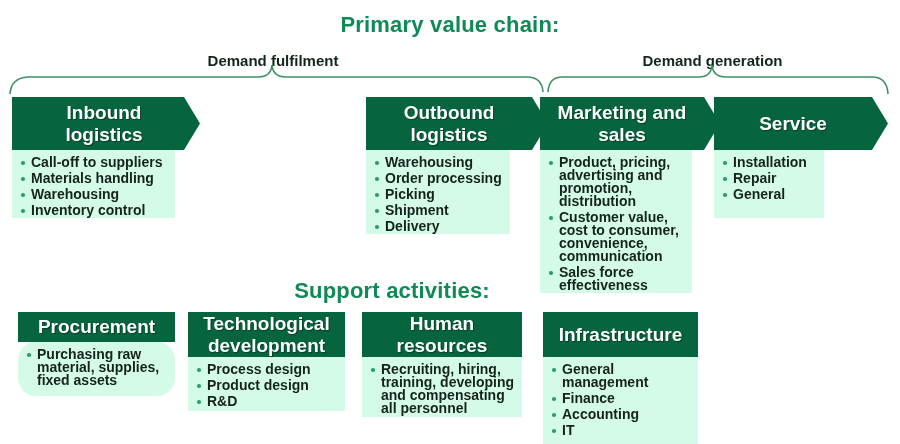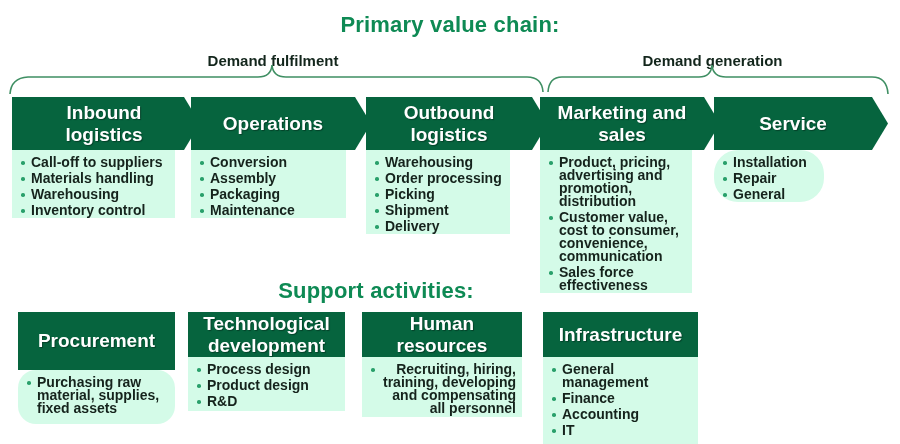--- a/index.html
+++ b/index.html
@@ -15,21 +15,21 @@
   
   .section-title{
     position:absolute;
     font-weight:bold;
     color:#0e8a54;
     font-size:22px;
     letter-spacing:.2px;
     white-space:nowrap;
   }
   #primary-title{left:0;top:12px;width:900px;text-align:center;}
-  #support-title{left:0;top:278px;width:720px;text-align:center;padding-left:16px;}
+  #support-title{left:16px;top:278px;width:720px;text-align:center;padding-left:16px;}
 
   
   .brace-label{
     position:absolute;
     font-weight:bold;
     font-size:15px;
     color:#13261c;
     white-space:nowrap;
     text-align:center;
   }
@@ -127,34 +127,20 @@
     <div class="body" style="width:163px;height:68px;">
       <ul class="bl">
         <li>Call-off to suppliers</li>
         <li>Materials handling</li>
         <li>Warehousing</li>
         <li>Inventory control</li>
       </ul>
     </div>
   </div>
 
-  <div class="col" style="left:191px;top:97px;width:180px;">
-    <div class="chev arrow">
-      <div class="chev-shape"></div>
-      <div class="chev-text">Operations</div>
-    </div>
-    <div class="body" style="width:155px;height:68px;">
-      <ul class="bl">
-        <li>Conversion</li>
-        <li>Assembly</li>
-        <li>Packaging</li>
-        <li>Maintenance</li>
-      </ul>
-    </div>
-  </div>
 
   <div class="col" style="left:366px;top:97px;width:182px;">
     <div class="chev arrow">
       <div class="chev-shape"></div>
       <div class="chev-text">Outbound logistics</div>
     </div>
     <div class="body" style="width:144px;height:84px;">
       <ul class="bl">
         <li>Warehousing</li>
         <li>Order processing</li>
@@ -177,33 +163,33 @@
         <li>Sales force effectiveness</li>
       </ul>
     </div>
   </div>
 
   <div class="col" style="left:714px;top:97px;width:174px;">
     <div class="chev arrow">
       <div class="chev-shape"></div>
       <div class="chev-text">Service</div>
     </div>
-    <div class="body" style="width:110px;height:52px;border-radius:24px;">
+    <div class="body" style="width:110px;height:68px;">
       <ul class="bl">
         <li>Installation</li>
         <li>Repair</li>
         <li>General</li>
       </ul>
     </div>
   </div>
 
   <div class="section-title" id="support-title">Support activities:</div>
 
   <div class="sbox" style="left:18px;top:312px;width:157px;">
-    <div class="shead" style="height:58px;">
+    <div class="shead" style="height:30px;">
       <span>Procurement</span>
     </div>
     <div class="body" style="width:157px;height:54px;border-radius:18px;">
       <ul class="bl">
         <li>Purchasing raw material, supplies, fixed assets</li>
       </ul>
     </div>
   </div>
 
   <div class="sbox" style="left:188px;top:312px;width:157px;">
@@ -216,21 +202,21 @@
         <li>Product design</li>
         <li>R&amp;D</li>
       </ul>
     </div>
   </div>
 
   <div class="sbox" style="left:362px;top:312px;width:160px;">
     <div class="shead" style="height:45px;">
       <span>Human resources</span>
     </div>
-    <div class="body" style="width:160px;height:60px;text-align:right;">
+    <div class="body" style="width:160px;height:60px;">
       <ul class="bl">
         <li>Recruiting, hiring, training, developing and compensating all personnel</li>
       </ul>
     </div>
   </div>
 
   <div class="sbox" style="left:543px;top:312px;width:155px;">
     <div class="shead" style="height:45px;">
       <span>Infrastructure</span>
     </div>

